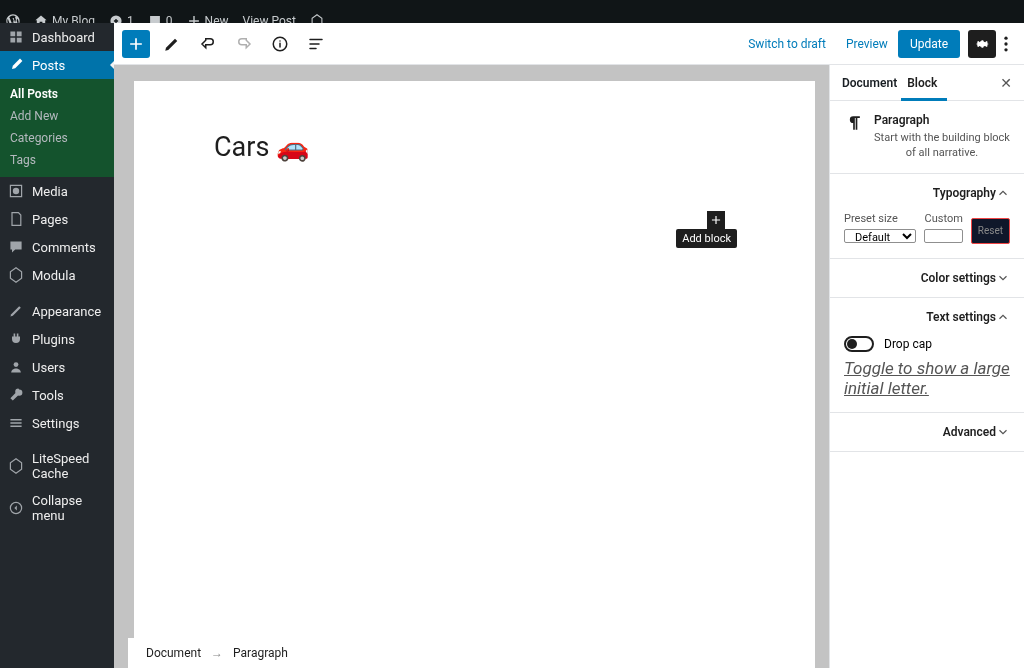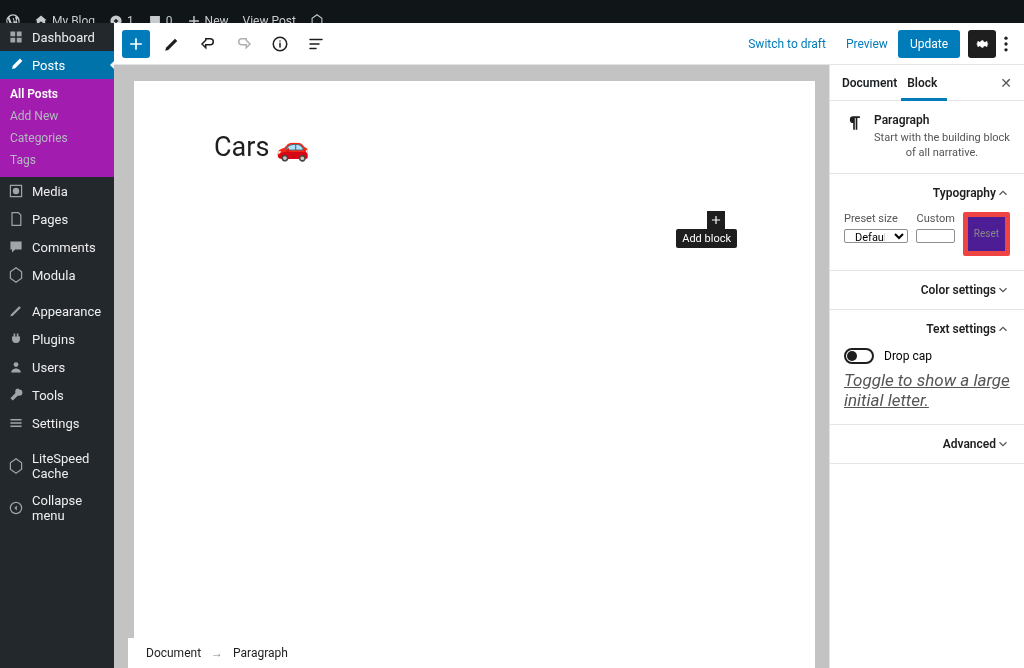--- a/index.html
+++ b/index.html
@@ -8,21 +8,21 @@
 
 .adminbar { height: 41px; background: #101517; color: #c7cbce; display: flex; align-items: center; padding: 0 6px; font-size: 12px; }
 .adminbar .ab-item { display: flex; align-items: center; margin-right: 14px; cursor: pointer; gap: 4px; }
 .adminbar svg { width: 14px; height: 14px; fill: #c7cbce; }
 
 
 .sidebar { position: absolute; top: 23px; left: 0; width: 114px; height: 645px; background: #23282d; color: #eee; font-size: 13px; }
 .sidebar .menu-item { display: flex; align-items: center; gap: 8px; padding: 6px 8px; cursor: pointer; color: #eee; }
 .sidebar .menu-item.current { background: #0073aa; color: #fff; position: relative; }
 .sidebar .menu-item.current::after { content: ""; position: absolute; right: -1px; top: 50%; transform: translateY(-50%); border: 5px solid transparent; border-right-color: #f1f1f1; }
-.sidebar .submenu { background: #a21caf; padding: 4px 0 6px 0; }
+.sidebar .submenu { background: #14532d; padding: 4px 0 6px 0; }
 .sidebar .submenu .sub-item { padding: 4px 10px; font-size: 12px; color: #b4b9be; cursor: pointer; }
 .sidebar .submenu .sub-item.current { color: #fff; font-weight: 600; }
 .sidebar .sep { height: 8px; }
 .sidebar svg { width: 16px; height: 16px; fill: #a0a5aa; flex-shrink: 0; }
 .sidebar .menu-item.current svg { fill: #fff; }
 
 
 .main { position: absolute; top: 23px; left: 114px; right: 0; bottom: 0; display: flex; flex-direction: column; }
 
 
@@ -64,21 +64,21 @@
 .settings .block-info svg { width: 20px; height: 20px; fill: #1e1e1e; flex-shrink: 0; }
 .settings .block-info .bi-title { font-size: 12px; font-weight: 600; color:#1e1e1e; margin-bottom: 3px; }
 .settings .block-info .bi-desc { font-size: 11px; color: #555; line-height: 1.4; text-align: center; }
 .settings .panel { border-bottom: 1px solid #e2e4e7; }
 .settings .panel-header { display: flex; align-items: center; justify-content: flex-end; padding: 12px 14px; cursor: pointer; font-weight: 600; font-size: 12px; color: #1e1e1e; }
 .settings .panel-body { padding: 0 14px 14px 14px; }
 .settings .field-row { display: flex; gap: 8px; }
 .settings .field-col { flex: 1; }
 .settings .field-label { font-size: 11px; color: #555; margin-bottom: 4px; }
 .settings select, .settings input[type=number] { width: 100%; height: 14px; border: 1px solid #8f8f8f; border-radius: 2px; font-size: 11px; padding: 0 6px; background: #fff; }
-.settings .reset { font-size: 10px; background: #4c1d95; border: 5px solid #ef4444; border-radius: 2px; padding: 4px 6px; color: #888; align-self: flex-end; height: 44px; cursor: pointer; }
+.settings .reset { font-size: 10px; background: #0f172a; border: 1px solid #ef4444; border-radius: 2px; padding: 4px 6px; color: #888; align-self: flex-end; height: 26px; cursor: pointer; }
 .settings .toggle-row { display: flex; align-items: center; gap: 10px; margin-bottom: 6px; }
 .settings .toggle { width: 30px; height: 16px; border: 2px solid #1e1e1e; border-radius: 9px; position: relative; cursor: pointer; }
 .settings .toggle::after { content: ""; position: absolute; left: 1px; top: 1px; width: 10px; height: 10px; background: #1e1e1e; border-radius: 50%; }
 .settings .help { font-size: 17px; font-style: italic; color: #555; text-decoration: underline; }
 .chev { width: 14px; height: 14px; }
 .chev svg { width: 14px; height: 14px; fill: #555; }
 </style>
 </head>
 <body>
 

